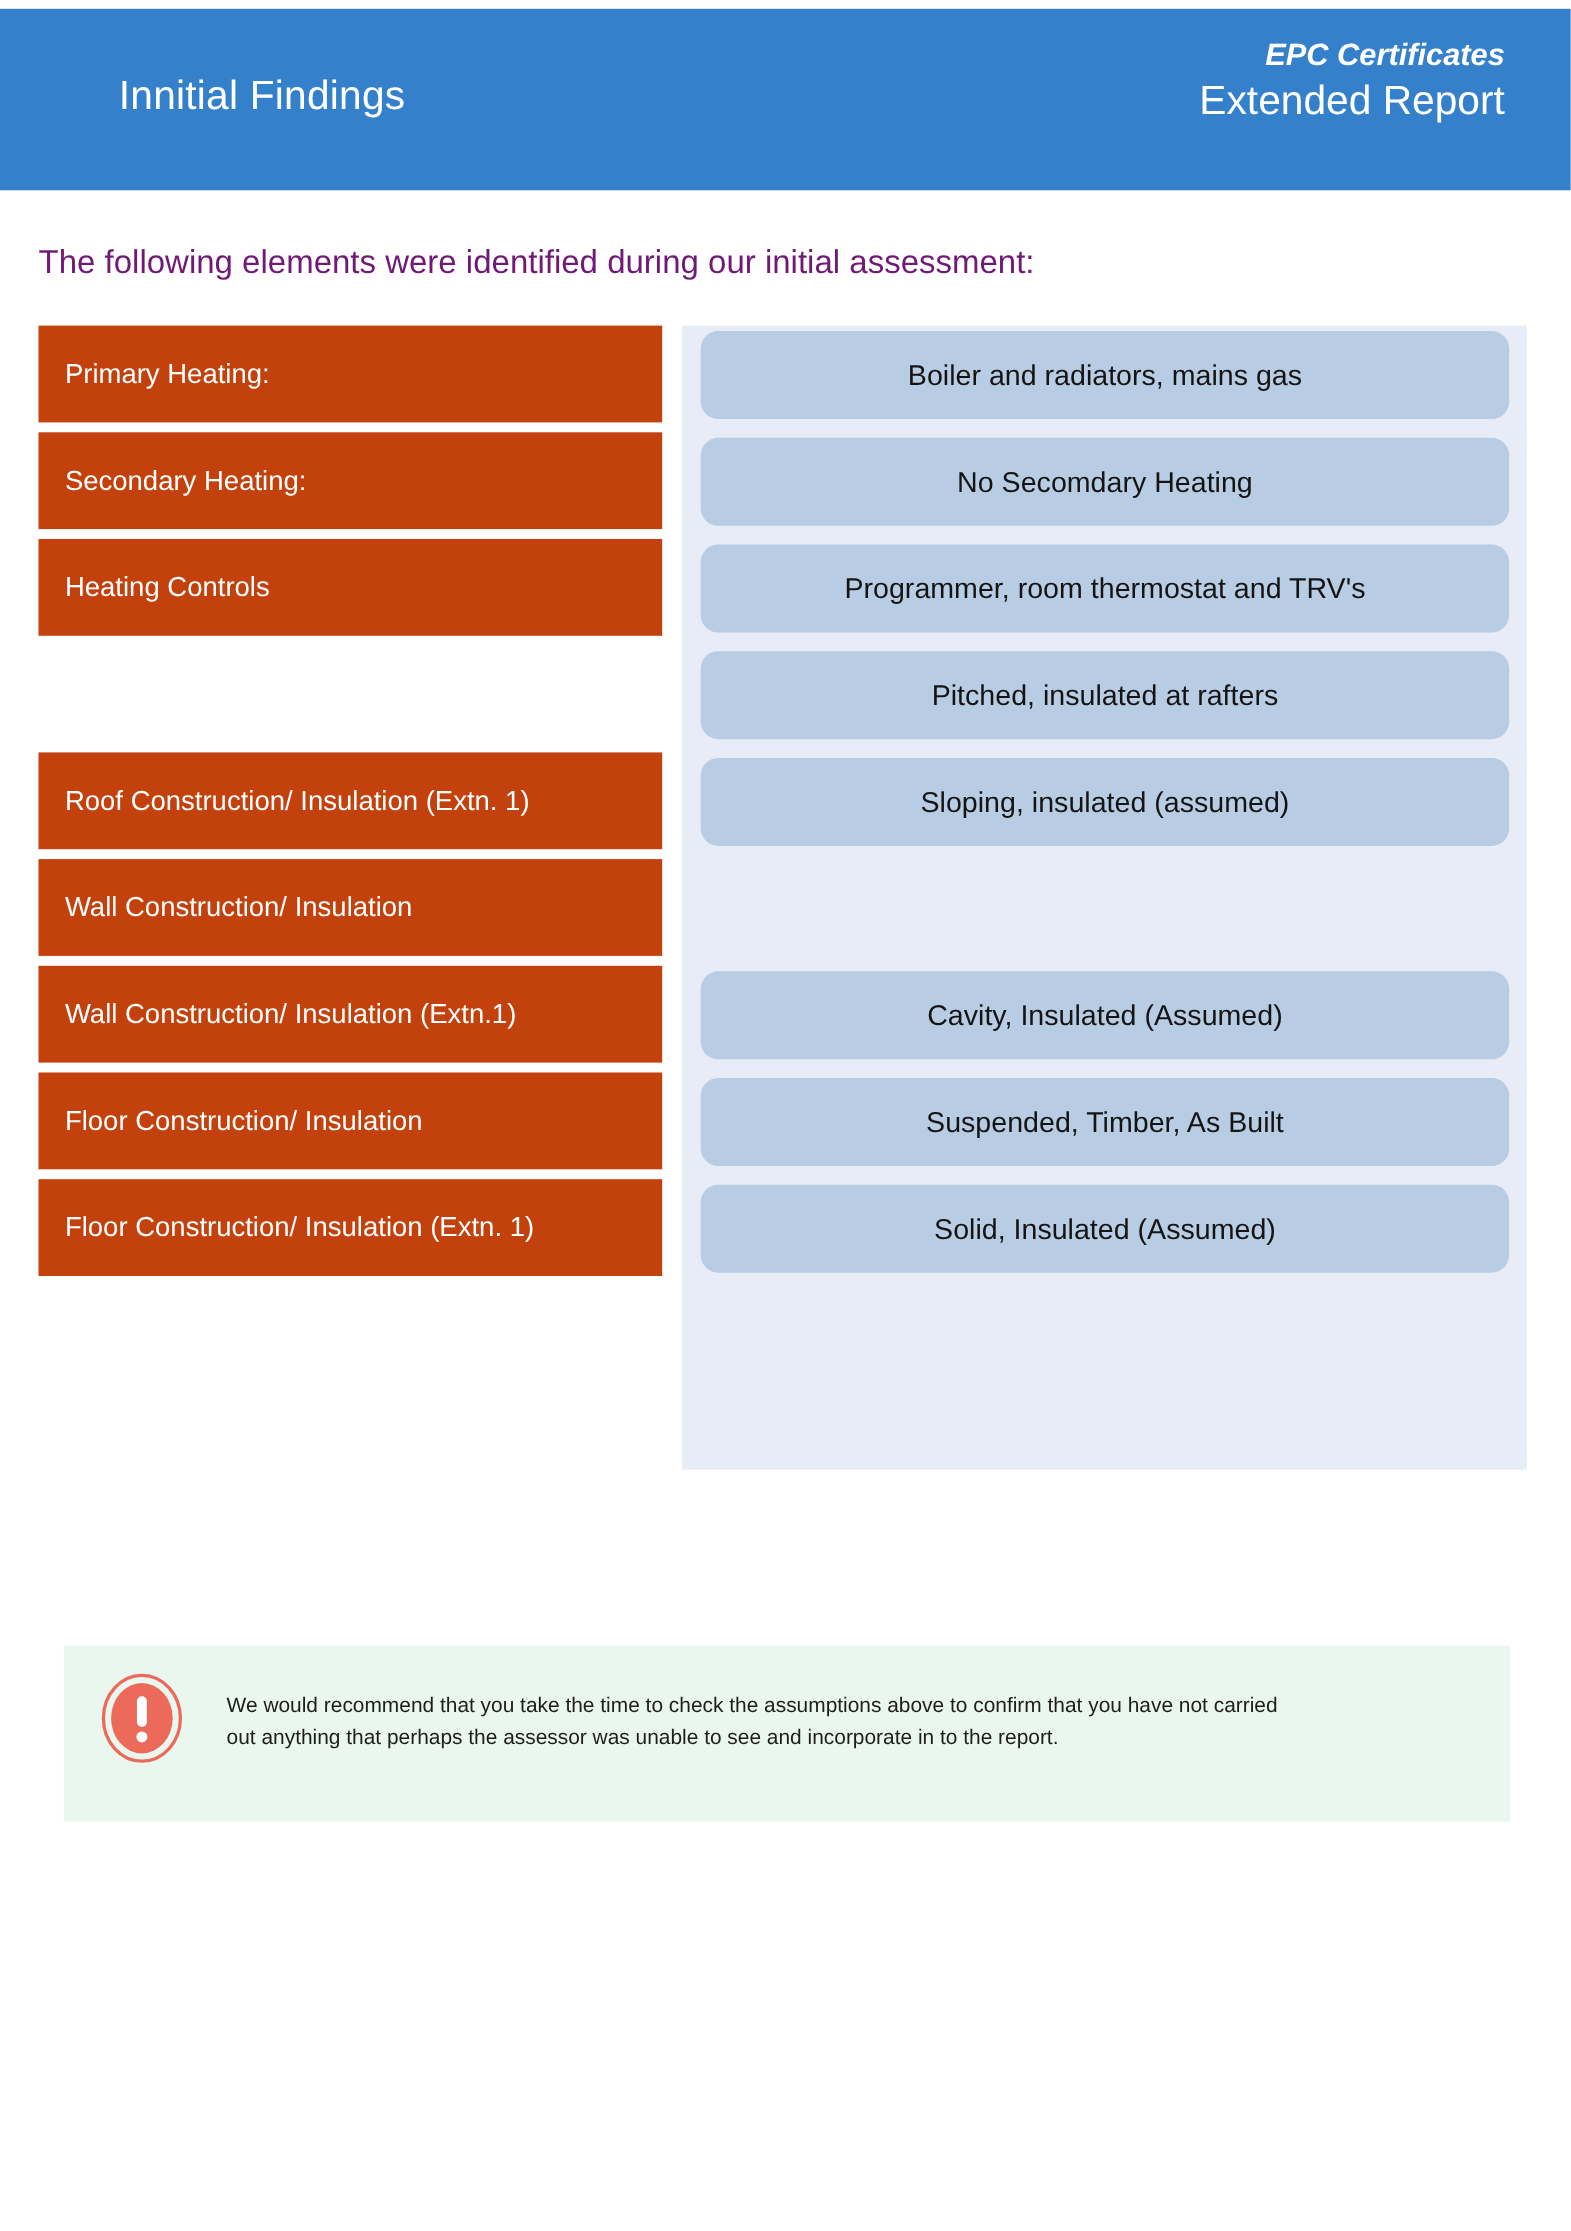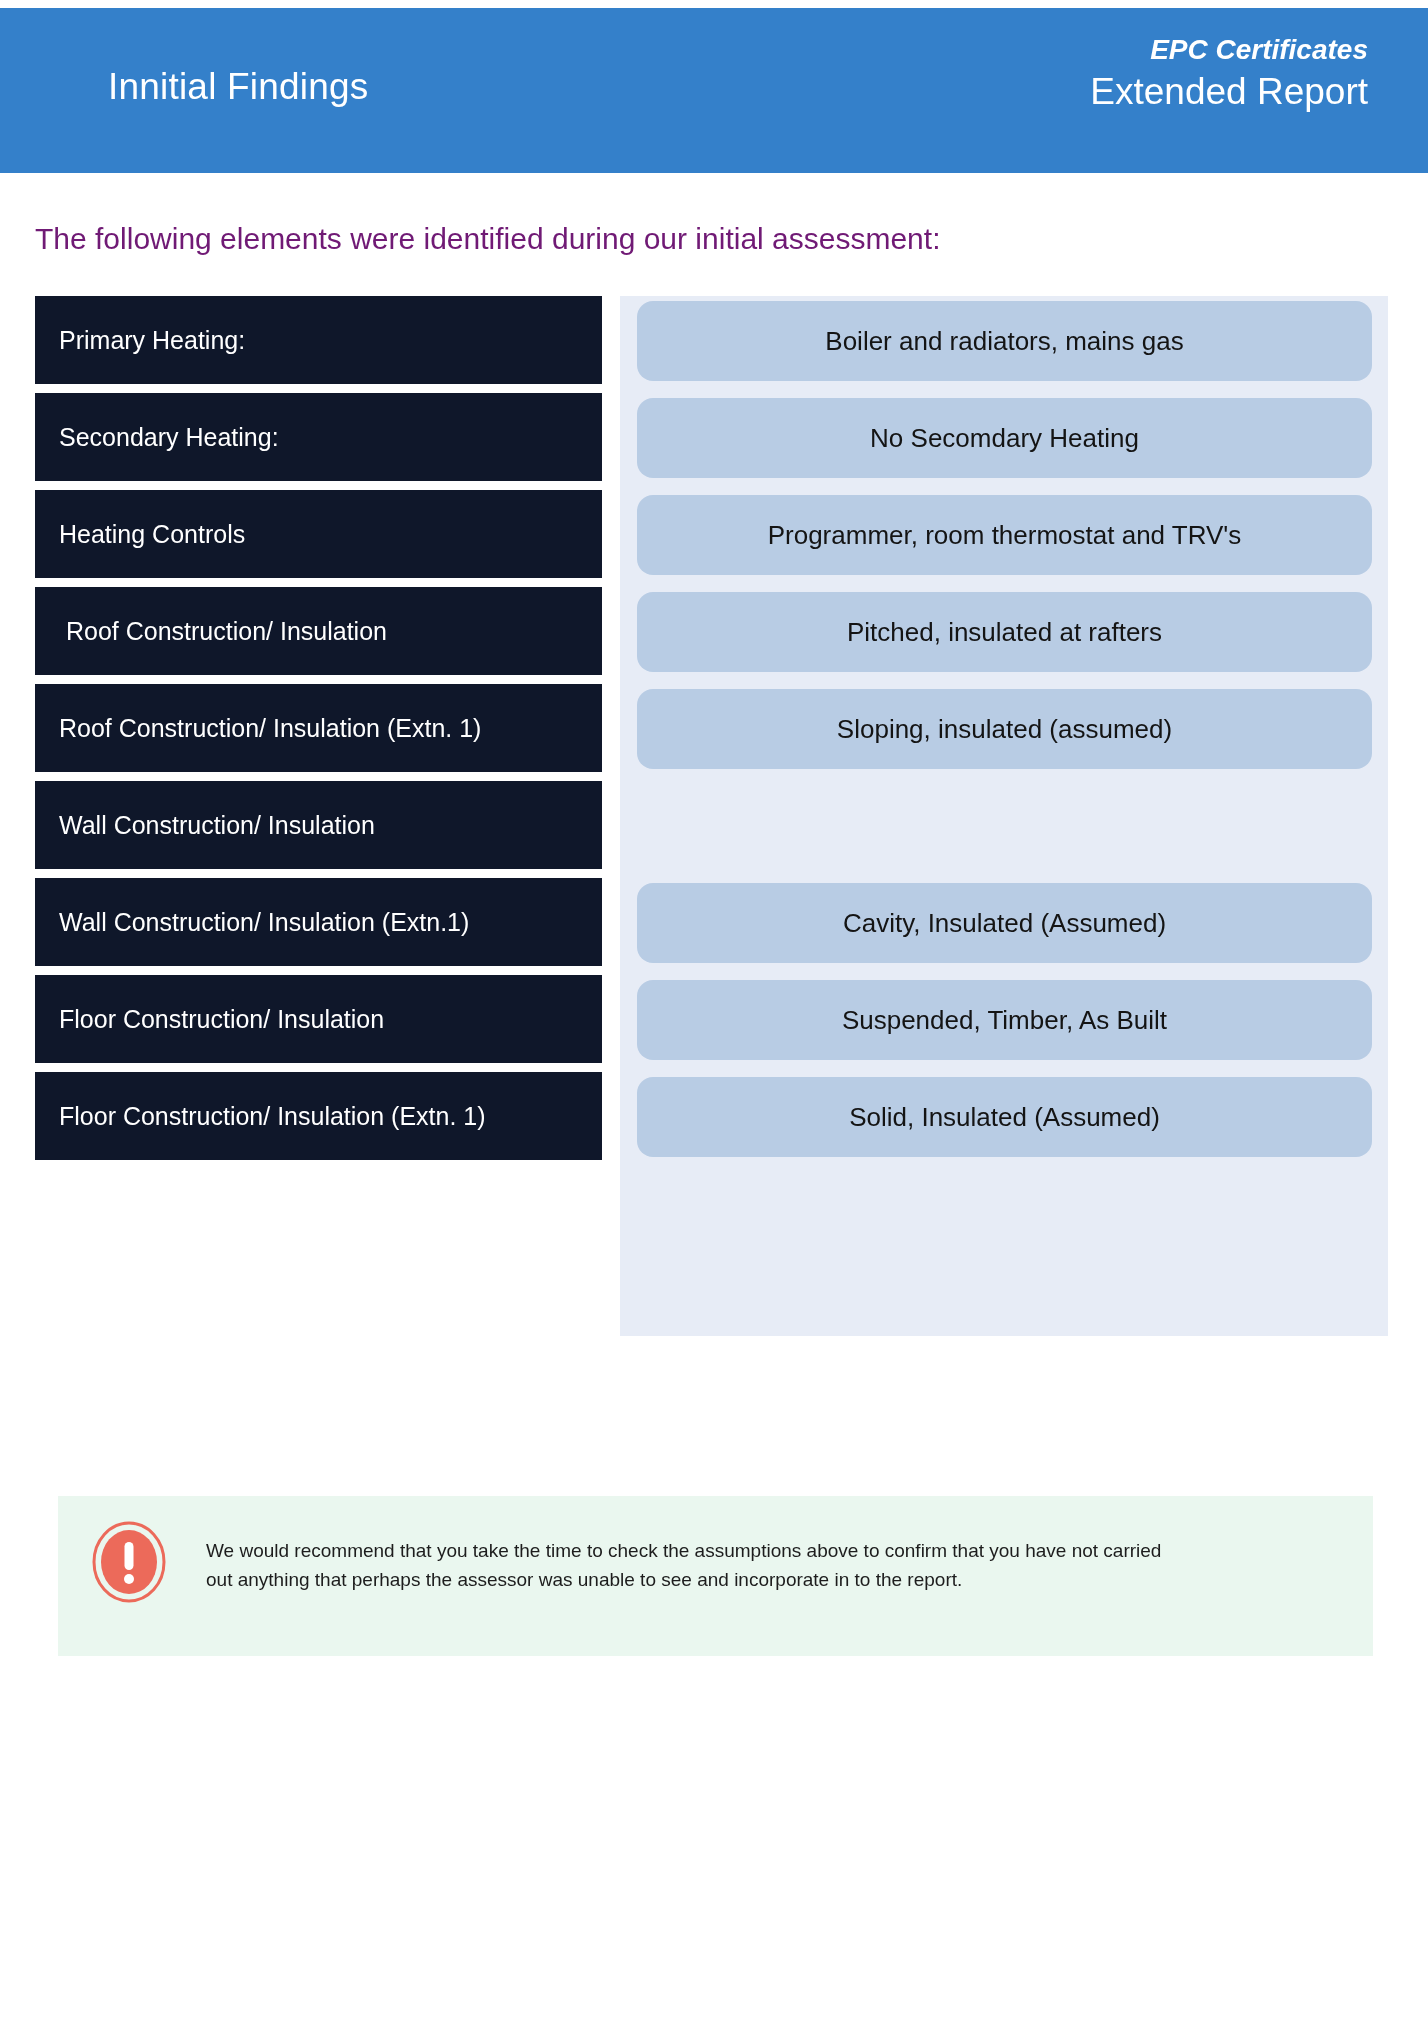--- a/index.html
+++ b/index.html
@@ -96,21 +96,21 @@
     position: relative;
     height: 96px;
     margin-bottom: 1px;
   }
   .label-cell {
     position: absolute;
     left: 35px;
     top: 0;
     width: 567px;
     height: 88px;
-    background: #0f172a;
+    background: #c2410c;
     color: #ffffff;
     font-size: 25px;
     display: flex;
     align-items: center;
     padding-left: 24px;
     box-sizing: border-box;
     white-space: pre;
     overflow: hidden;
   }
   .value-cell {
@@ -181,21 +181,20 @@
       </div>
       <div class="row">
         <div class="label-cell">Secondary Heating:</div>
         <div class="value-cell">No Secomdary Heating</div>
       </div>
       <div class="row">
         <div class="label-cell">Heating Controls</div>
         <div class="value-cell">Programmer, room thermostat and TRV's</div>
       </div>
       <div class="row">
-        <div class="label-cell"> Roof Construction/ Insulation</div>
         <div class="value-cell">Pitched, insulated at rafters</div>
       </div>
       <div class="row">
         <div class="label-cell">Roof Construction/ Insulation (Extn. 1)</div>
         <div class="value-cell">Sloping, insulated (assumed)</div>
       </div>
       <div class="row">
         <div class="label-cell">Wall Construction/ Insulation</div>
       </div>
       <div class="row">

